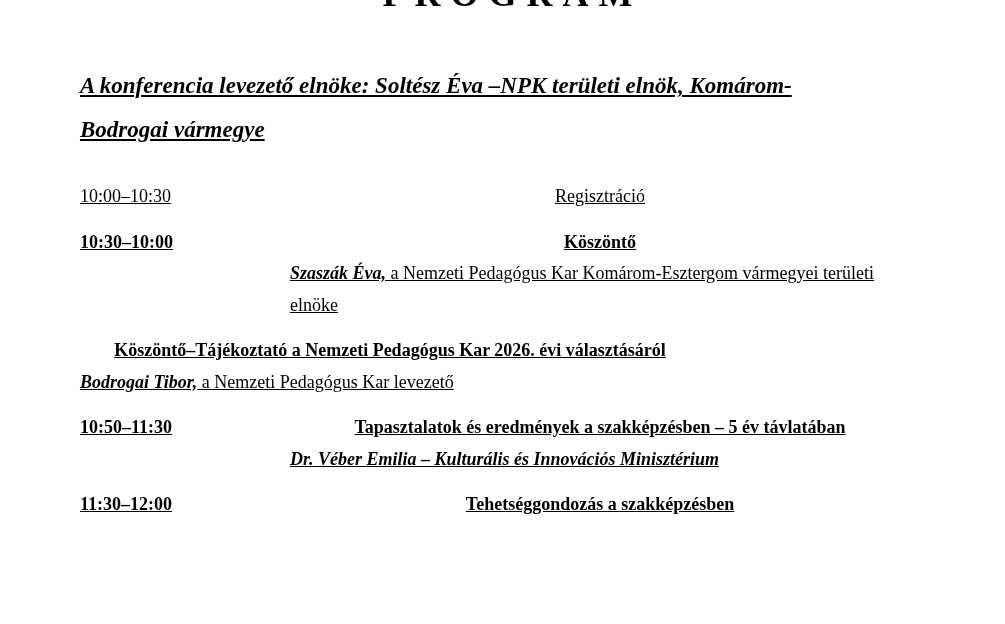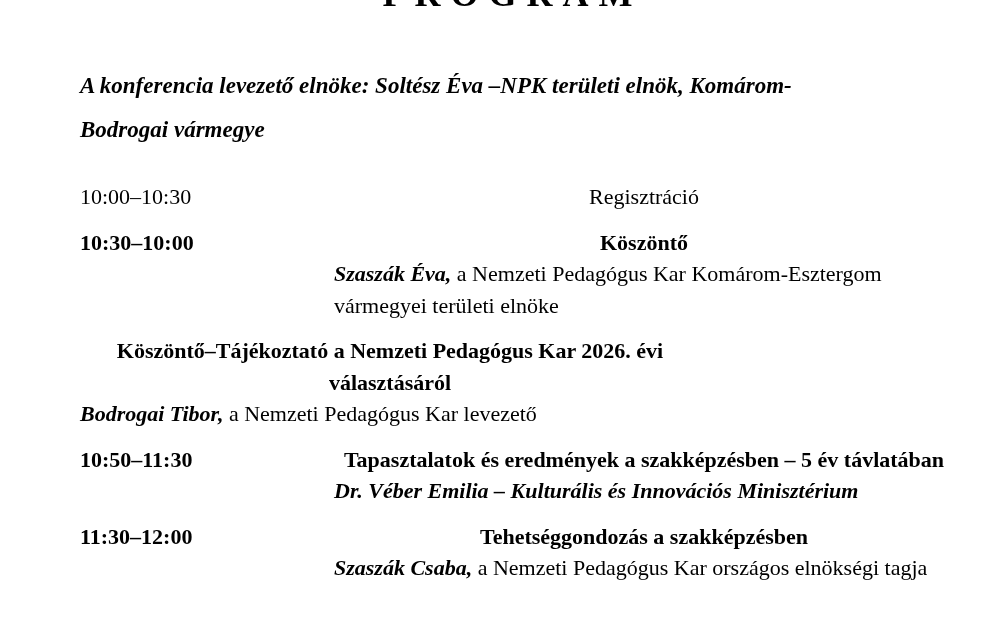--- a/index.html
+++ b/index.html
@@ -15,37 +15,37 @@
     position: absolute;
     top: -27px; left: 20px; right: 0;
     text-align: center;
     font-size: 36px;
     font-weight: bold;
     letter-spacing: 10px;
     white-space: nowrap;
   }
   .page {
     padding: 64px 4px 0 80px;
+    text-decoration: underline;
   }
   .chair {
     font-size: 23px;
     font-weight: bold;
     font-style: italic;
     line-height: 44px;
     width: 820px;
   }
   .schedule {
     margin-top: 29px;
   }
   .schedule-row {
     display: flex;
     margin-bottom: 14px;
-    font-size: 22px;
+    font-size: 18px;
     line-height: 31.5px;
-    gap: 44px;
   }
   .session-time {
     width: 210px;
     flex: 0 0 210px;
     font-weight: bold;
   }
   .session-content { width: 620px; }
   .session-title { font-weight: bold; text-align: center; }
   .schedule-row.regular .session-time,
   .schedule-row.regular .session-title { font-weight: normal; }
@@ -88,18 +88,17 @@
         <div class="session-time">10:50–11:30</div>
         <div class="session-content">
           <div class="session-title">Tapasztalatok és eredmények a szakképzésben – 5 év távlatában</div>
           <div><span class="speaker-name">Dr. Véber Emilia – Kulturális és Innovációs Minisztérium</span></div>
         </div>
       </div>
       <div class="schedule-row">
         <div class="session-time">11:30–12:00</div>
         <div class="session-content">
           <div class="session-title">Tehetséggondozás a szakképzésben</div>
-          <div><span class="speaker-name">Szaszák Csaba,</span><span class="speaker-rest"> a Nemzeti Pedagógus Kar országos elnökségi tagja</span></div>
         </div>
       </div>
     </div>
 
 </div>
 
 </body></html>

